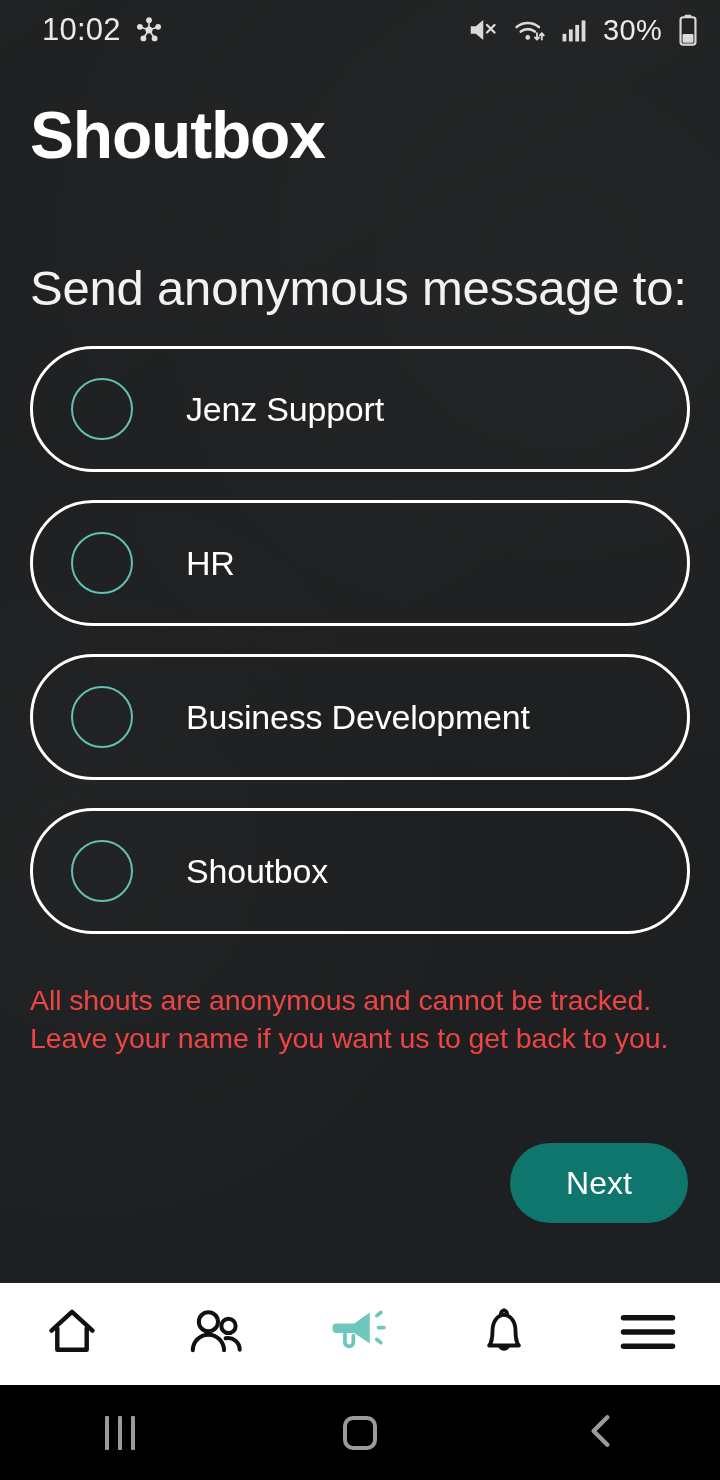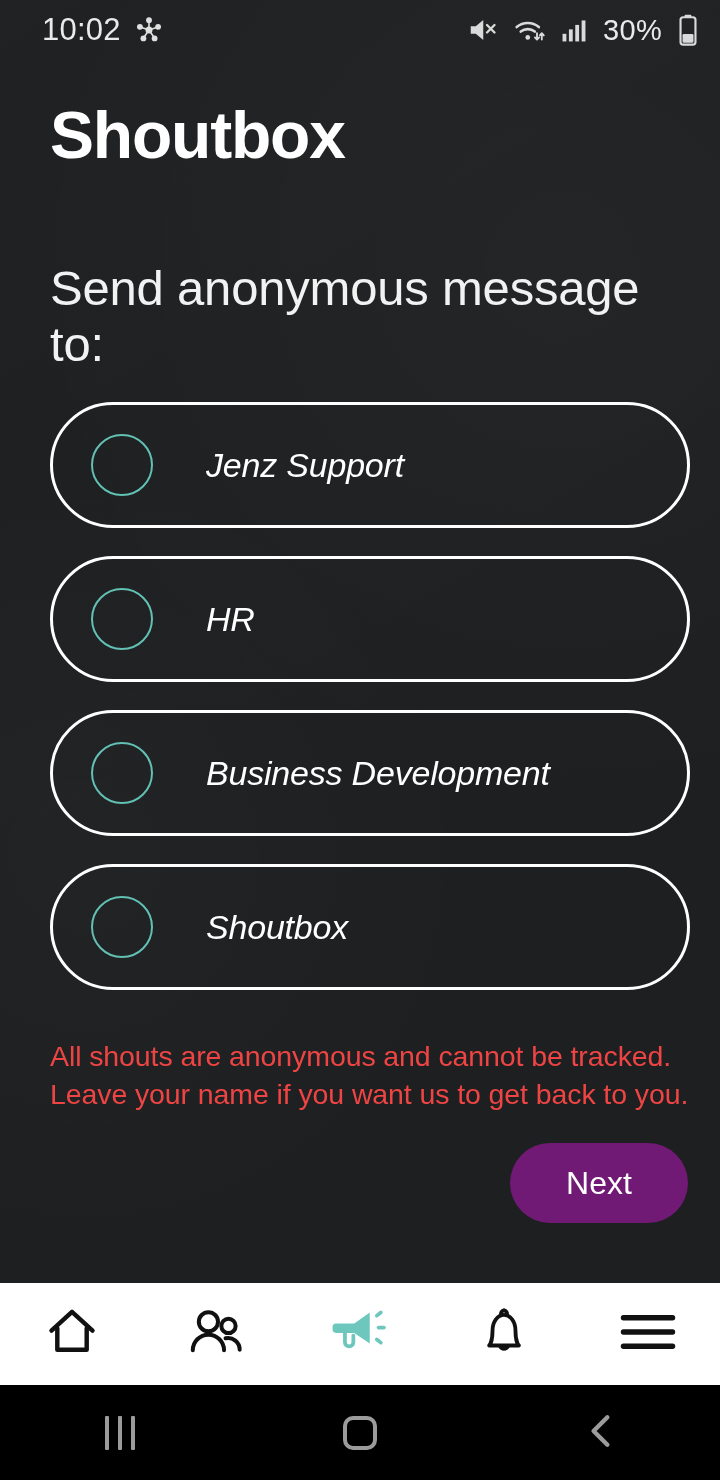--- a/index.html
+++ b/index.html
@@ -41,38 +41,38 @@
   .sb-right { margin-left:auto; display:flex; align-items:center; gap:16px; }
   .sb-batt-text { font-size:29px; color:#eaeaea; letter-spacing:.3px; }
   .icn { display:block; }
 
   
   .content {
     position:relative;
     flex:1 1 auto;
     padding:0 30px;
     z-index:2;
-    display:flex; flex-direction:column;margin-left:20px;
+    display:flex; flex-direction:column;
   }
   .app-title {
     font-size:66px;
     font-weight:bold;
     color:#ffffff;
     letter-spacing:-1.2px;
     margin-top:42px;
     line-height:1;
   }
   .prompt {
     font-size:49px;
     color:#f2f2f2;
     margin-top:92px;
     letter-spacing:-.2px;
   }
 
-  .options { margin-top:30px; display:flex; flex-direction:column; gap:28px;font-style:italic; }
+  .options { margin-top:30px; display:flex; flex-direction:column; gap:28px; }
   .option-row {
     height:126px;
     border:3px solid #ffffff;
     border-radius:63px;
     display:flex; align-items:center;
     padding-left:38px;
     background:transparent;
     cursor:pointer;
   }
   .radio {
@@ -99,21 +99,21 @@
 
   .next-wrap {
     margin-top:auto;
     margin-bottom:60px;
     display:flex; justify-content:flex-end;
     padding-right:2px;
   }
   .next-btn {
     width:178px; height:80px;
     border-radius:40px;
-    background:#701a75;
+    background:#0f766e;
     color:#ffffff;
     font-size:32px;
     border:none;
     cursor:pointer;
     font-family:inherit;
     display:flex; align-items:center; justify-content:center;
   }
 
   
   .tabbar {

